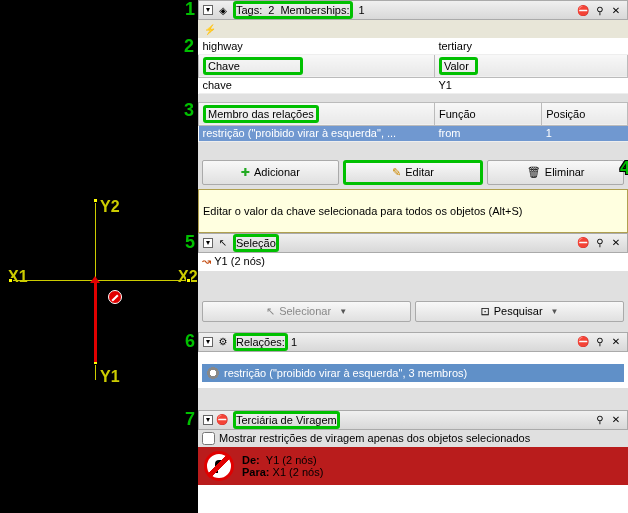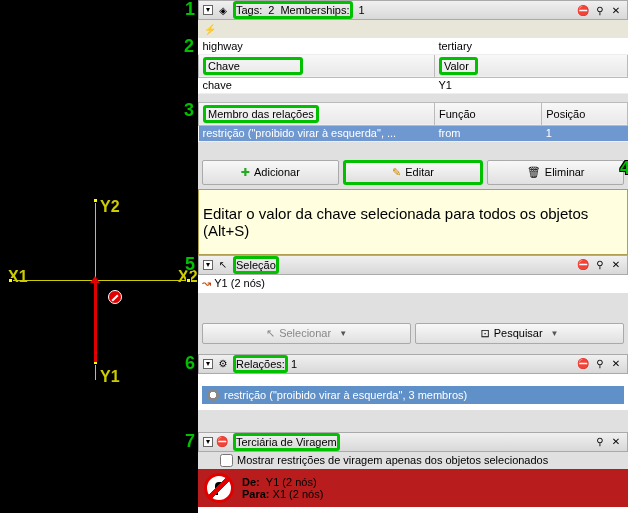--- a/index.html
+++ b/index.html
@@ -33,27 +33,27 @@
   
   table { width: 100%; border-collapse: collapse; background: #fff; font-size: 11px; }
   th { background: linear-gradient(#f8f8f8, #e8e8e8); border: 1px solid #bbb; text-align: left; padding: 2px 4px; font-weight: normal; }
   td { border-bottom: 1px solid #eee; padding: 1px 4px; height: 16px; }
   .row-sel td { background: #7098d0; color: #fff; }
   
   .btn-row { display: flex; gap: 4px; padding: 4px; background: #e0e0e0; }
   .btn { flex: 1; background: linear-gradient(#f8f8f8, #e0e0e0); border: 1px solid #aaa; border-radius: 2px; padding: 3px 6px; display: flex; align-items: center; justify-content: center; gap: 4px; cursor: pointer; }
   .btn.wide { flex: 2; }
   .btn.dis { color: #888; }
-  .tooltip { background: #ffffe0; border: 1px solid #b0a050; padding: 15px 4px; font-size: 15px; }
+  .tooltip { background: #ffffe0; border: 1px solid #b0a050; padding: 15px 4px; font-size: 11px; }
   
   .list-area { background: #fff; padding: 2px 4px; min-height: 18px; }
   .rel-list-item { background: #6090c8; color: #fff; padding: 2px 4px; margin: 2px 0; display: flex; align-items: center; gap: 4px; }
   .gear-icon { width: 14px; height: 14px; border-radius: 50%; background: radial-gradient(circle, #fff 30%, #888 31%, #888 60%, transparent 61%); position: relative; }
   
-  .checkbox-row { background: #e0e0e0; padding: 2px 4px; display: flex; align-items: center; gap: 4px; margin-left: 18px; }
+  .checkbox-row { background: #e0e0e0; padding: 2px 4px; display: flex; align-items: center; gap: 4px; }
   .restrict-info { background: #b91c1c; padding: 4px 6px; display: flex; align-items: center; gap: 8px; }
   .restrict-sign { width: 30px; height: 30px; border: 3px solid #e00000; border-radius: 50%; background: #fff; position: relative; flex-shrink: 0; }
   .restrict-sign::before { content: ""; position: absolute; left: 8px; top: 6px; width: 8px; height: 10px; border-left: 3px solid #000; border-top: 3px solid #000; border-radius: 4px 0 0 0; }
   .restrict-sign::after { content: ""; position: absolute; top: -3px; left: -3px; right: -3px; bottom: -3px; background: linear-gradient(135deg, transparent 44%, #e00000 44%, #e00000 56%, transparent 56%); border-radius: 50%; }
   
   .green-num { position: absolute; color: #00c000; font-weight: bold; font-size: 18px; z-index: 10; text-shadow: 1px 1px 0 #000, -1px -1px 0 #000, 1px -1px 0 #000, -1px 1px 0 #000; }
   .green-box { border: 3px solid #00c000; border-radius: 3px; }
 
   .flex-items { display:flex; align-items:center; gap:3px; }
   .drop-arrow { font-size:8px; margin-left:4px; color:#555; }

